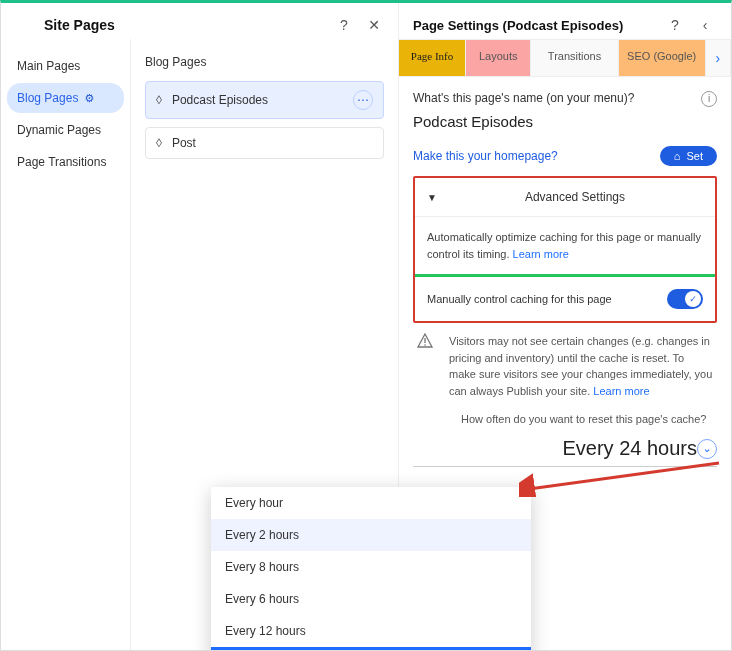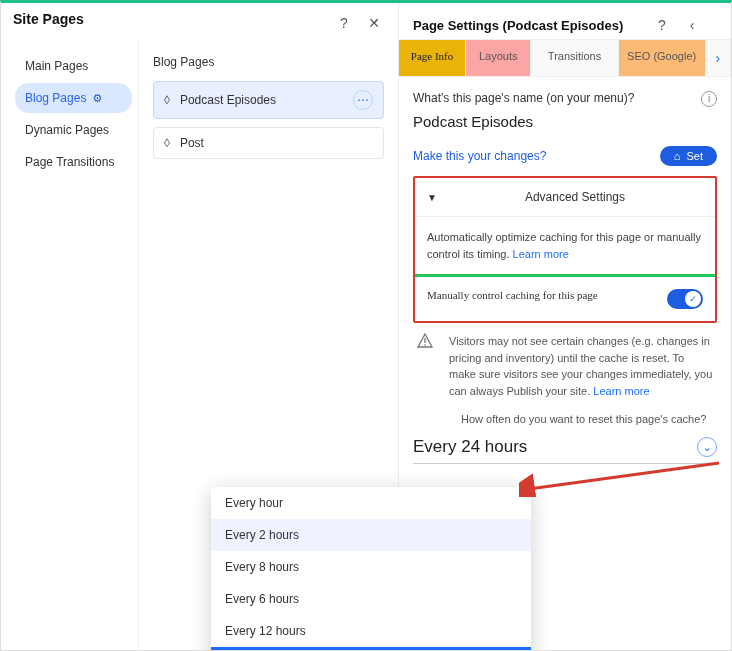--- a/index.html
+++ b/index.html
@@ -1,40 +1,40 @@
 <!DOCTYPE html>
 <html><head>
 <meta charset="utf-8">
 <style>
   * { box-sizing: border-box; }
   html, body { margin:0; padding:0; font-family: Arial, Helvetica, sans-serif; color:#333; }
   .canvas { width:732px; height:651px; position:relative; background:#fff; border:1px solid #ddd; border-top:3px solid #1fbf8a; overflow:hidden; }
 
   
   .left { position:absolute; left:0; top:0; width:397px; height:100%; }
-  .left-header { height:36px; padding:8px 12px 0 12px; display:flex; align-items:flex-start; }
+  .left-header { height:36px; padding:8px 12px 0 12px; display:flex; align-items:center;margin-left:31px; }
   .left-title { font-size:14px; font-weight:700; color:#111; flex:1; }
   .hdr-icon { width:24px; height:24px; display:inline-flex; align-items:center; justify-content:center; color:#555; font-size:14px; margin-left:6px; cursor:pointer; }
 
-  .left-body { display:flex; height:calc(100% - 36px);margin-left:8px; }
+  .left-body { display:flex; height:calc(100% - 36px); }
   .nav { width:130px; border-right:1px solid #eee; padding-top:10px; }
   .nav-item { font-size:12px; padding:8px 10px; margin:2px 6px; border-radius:14px; color:#333; cursor:pointer; display:flex; align-items:center; }
   .nav-item.active { background:#d9e8ff; color:#2b63e8; }
   .nav-gear { margin-left:6px; font-size:11px; color:#1e57d6; }
   .pages { flex:1; padding:16px 14px; }
   .pages-title { font-size:12px; color:#333; margin-bottom:12px; }
   .page-row { border:1px solid #e5e5e5; border-radius:4px; padding:8px 10px; margin-bottom:8px; display:flex; align-items:center; font-size:12px; color:#333; background:#fff; }
   .page-row.selected { background:#e8efff; border-color:#c7d7ff; }
   .page-type-icon { font-size:12px; color:#555; margin-right:10px; }
   .page-row .row-label { flex:1; }
   .page-row .more { width:20px; height:20px; border:1px solid #bcd0ff; border-radius:50%; display:inline-flex; align-items:center; justify-content:center; color:#2b63e8; font-size:12px; }
 
   
   .right { position:absolute; left:397px; top:0; right:0; height:100%; border-left:1px solid #eee; }
-  .right-header { height:36px; padding:8px 27px 0 14px; display:flex; align-items:center; }
+  .right-header { height:36px; padding:8px 14px 0 14px; display:flex; align-items:center; }
   .right-title { font-size:13px; font-weight:700; color:#111; flex:1; }
 
   .tabs { display:flex; border:1px solid #eee; border-left:none; border-right:none; font-size:11px; color:#555; }
   .tab { padding:10px 0; text-align:center; border-right:1px solid #eee; cursor:pointer; }
   .tab.active { color:#222; background:#eab308;font-family:Liberation Serif, serif; }
   .tab.page-info { width:80px; }
   .tab.layouts { width:78px; background:#fca5a5; }
   .tab.perm { width:104px; background:#f9f9f9; }
   .tab.seo { width:104px; background:#fdba74; }
   .tab.more { width:30px; background:#f9f9f9; color:#1e6fff; font-size:14px; display:flex; align-items:center; justify-content:center; }
@@ -46,31 +46,31 @@
   .homepage-row { display:flex; align-items:center; margin-bottom:10px; }
   .hp-label { color:#1e5de0; font-size:12px; flex:1; }
   .set-btn { background:#1e5de0; color:#fff; border:none; border-radius:14px; padding:4px 14px; font-size:11px; display:inline-flex; align-items:center; gap:6px; cursor:pointer; }
 
   .adv-box { border:2px solid #d53a2f; border-radius:2px; }
   .adv-header { padding:12px; display:flex; align-items:center; border-bottom:1px solid #eee; color:#333; font-size:12px; }
   .adv-caret { font-size:10px; margin-right:10px; }
   .adv-title { flex:1; text-align:center; }
   .adv-body { padding:12px; border-bottom:3px solid #22c55e; font-size:11px; color:#444; line-height:1.5; }
   .link { color:#1e6fff; cursor:pointer; }
-  .adv-toggle-row { padding:12px; display:flex; align-items:flex-start; font-size:11px; color:#333;font-family:Liberation Serif, serif; }
+  .adv-toggle-row { padding:12px; display:flex; align-items:center; font-size:11px; color:#333; }
 
   .toggle { width:36px; height:20px; background:#1e5de0; border-radius:10px; position:relative; }
   .toggle .knob { width:16px; height:16px; background:#fff; border-radius:50%; position:absolute; right:2px; top:2px; display:flex; align-items:center; justify-content:center; color:#1e5de0; font-size:9px; }
 
   .warn-row { display:flex; gap:16px; padding:10px 4px 0 4px; font-size:11px; color:#555; line-height:1.5; }
   .warn-icon { flex:0 0 auto; }
 
   .freq-label { margin-top:14px; font-size:11px; color:#555;padding-left:48px; }
   .freq-row { display:flex; align-items:center; margin-top:6px; border-bottom:1px solid #ccc; padding:6px 0 6px 0; }
-  .freq-val { font-size:17px; color:#222; flex:1; }
+  .freq-val { font-size:20px; color:#222; flex:1;text-align:right; }
   .freq-dd { width:20px; height:20px; border:1px solid #7aa3ff; border-radius:50%; display:inline-flex; align-items:center; justify-content:center; color:#1e6fff; font-size:11px; cursor:pointer; }
 
   
   .dd-menu { position:absolute; left:210px; top:484px; width:320px; background:#fff; box-shadow:0 4px 20px rgba(0,0,0,.2); border-radius:2px; overflow:hidden; font-size:12px; }
   .dd-item { padding:9px 14px; color:#333; cursor:pointer; }
   .dd-item.hover { background:#eef3ff; }
   .dd-item.selected { background:#1e6bff; color:#fff; }
 
   
   .arrow-svg { position:absolute; left:518px; top:454px; pointer-events:none; }
@@ -133,21 +133,21 @@
     </div>
 
     <div class="settings">
       <div>
         <span class="info-icon">i</span>
         <div class="field-label">What's this page's name (on your menu)?</div>
       </div>
       <div class="page-name-val">Podcast Episodes</div>
 
       <div class="homepage-row">
-        <div class="hp-label">Make this your changes?</div>
+        <div class="hp-label">Make this your homepage?</div>
         <button class="set-btn">
           <span>⌂</span>
           <span>Set</span>
         </button>
       </div>
 
       <div class="adv-box">
         <div class="adv-header">
           <span class="adv-caret">▼</span>
           <span class="adv-title">Advanced Settings</span>

